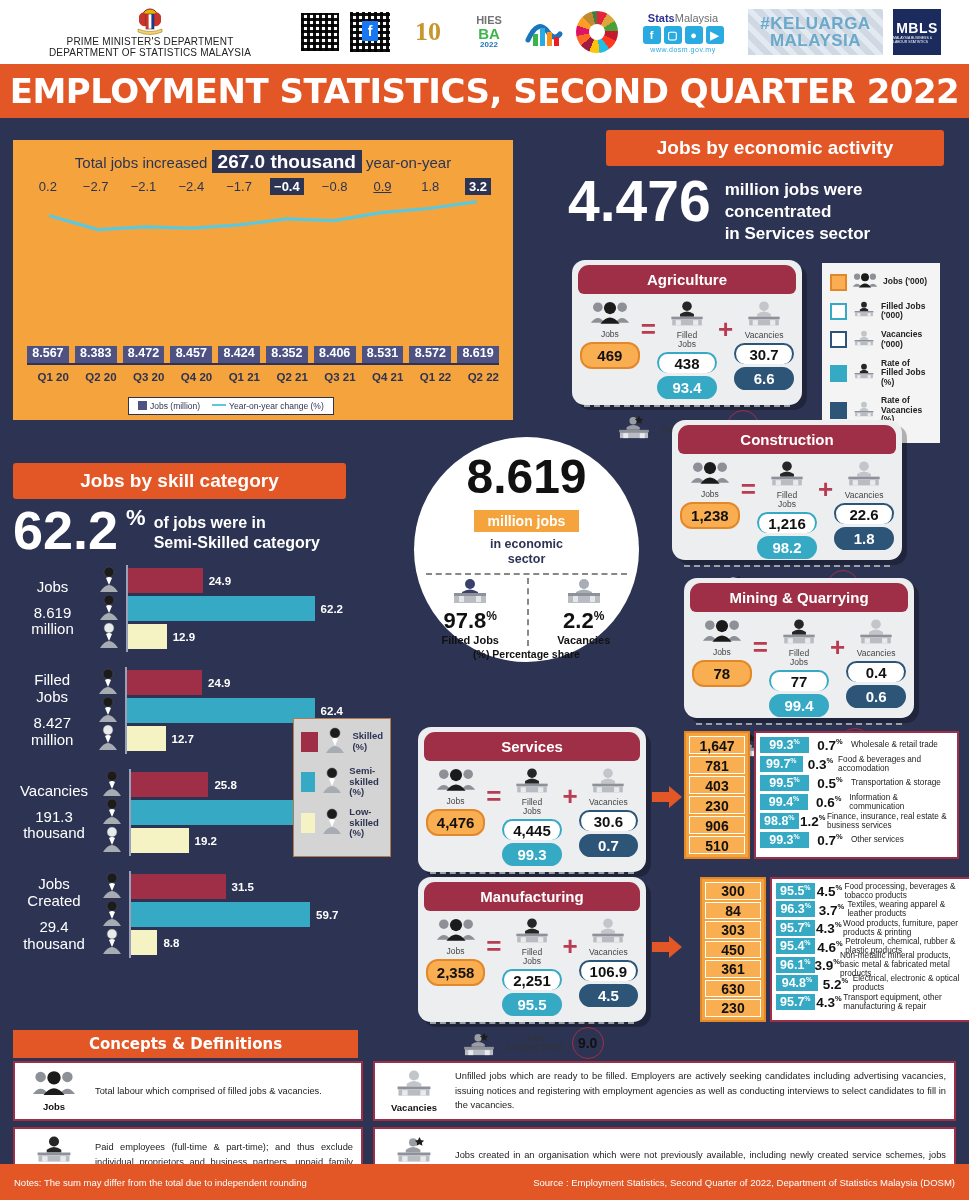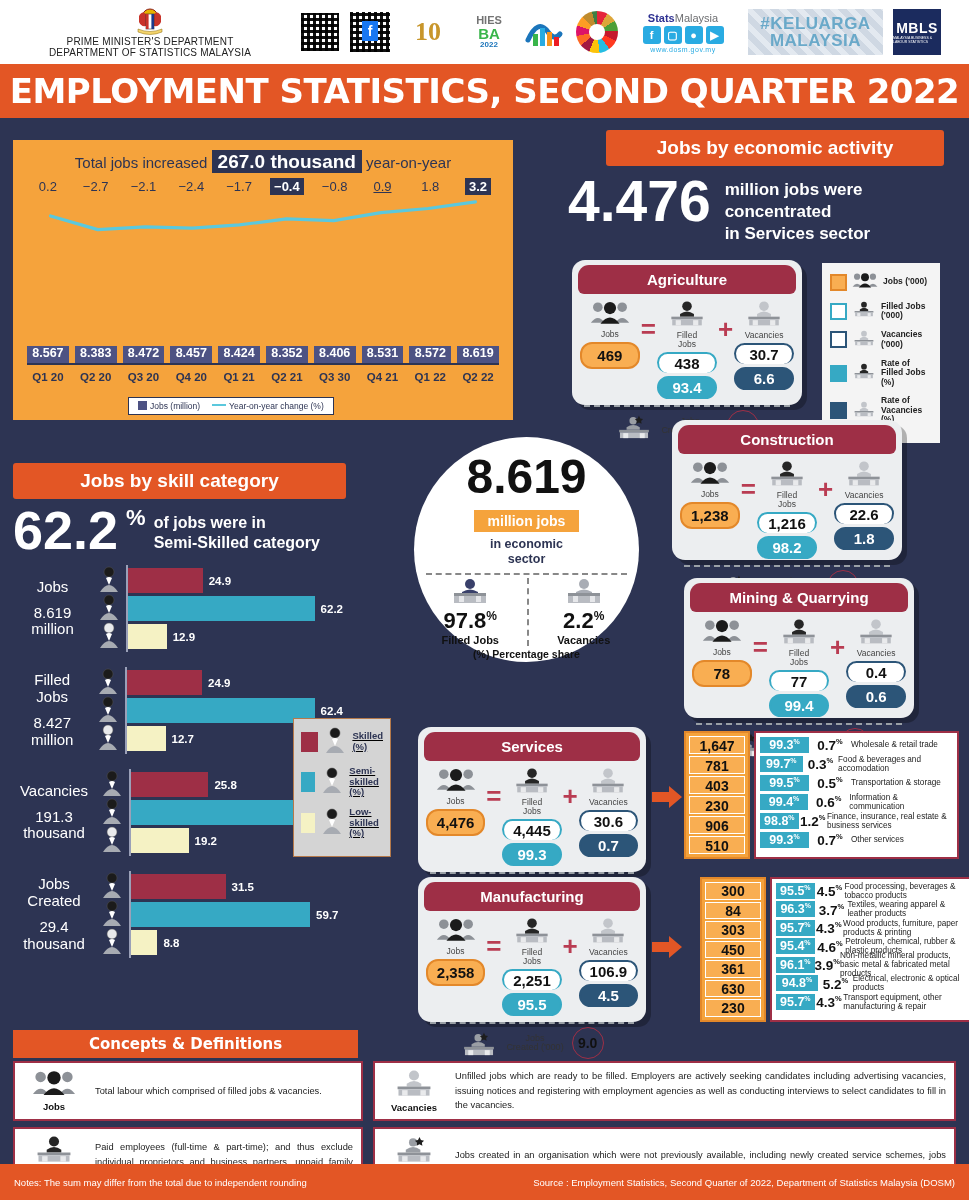--- a/index.html
+++ b/index.html
@@ -55,21 +55,21 @@
   .chartbox { position:absolute; left:13px; top:140px; width:500px; height:280px; background:#f5a33c; }
   .chart-cap { text-align:center; font-size:15px; color:#2d3453; padding-top:11px; }
   .chart-cap .hl { background:#2d3453; color:#fff; font-weight:bold; font-size:19px; padding:1px 6px; }
   .plot { position:relative; height:210px; margin:6px 14px 0 14px; }
   .bars { position:absolute; left:0; right:0; bottom:26px; height:130px; display:flex; align-items:flex-end; gap:6px; }
   .bcol { flex:1; display:flex; flex-direction:column; align-items:center; justify-content:flex-end; position:relative; }
   .bar { width:100%; background:#4d5283; display:flex; align-items:flex-end; justify-content:center; }
   .bar span { color:#fff; font-weight:bold; font-size:12.5px; padding-bottom:3px; }
   .xaxis { position:absolute; left:0; right:0; bottom:24px; border-top:2px solid #2d3453; }
   .xlabels { position:absolute; left:0; right:0; bottom:6px; display:flex; gap:6px; }
-  .xlabels div { flex:1; text-align:center; font-weight:bold; font-size:11.5px; color:#2d3453; }
+  .xlabels div { flex:1; text-align:right; font-weight:bold; font-size:11.5px; color:#2d3453; }
   .pctrow { position:absolute; left:0; right:0; top:0; display:flex; gap:6px; }
   .pctrow div { flex:1; text-align:center; font-size:13px; color:#2d3453; font-weight:500;}
   .pctrow div.boxed span { background:#2d3453; color:#fff; font-weight:bold; padding:1px 4px; }
   svg.trend { position:absolute; left:0; top:18px; width:100%; height:38px; }
   .chart-legend { position:absolute; left:115px; bottom:5px; background:#fff; border:1px solid #2d3453; padding:3px 9px; font-size:8.5px; color:#2d3453; display:flex; gap:12px; align-items:center; }
   .lgsw { width:9px;height:9px;background:#4d5283;display:inline-block;vertical-align:-1px;margin-right:3px;}
   .lgline{display:inline-block;width:14px;height:2px;background:#5bc8dd;vertical-align:3px;margin-right:3px;}
 
   
   .skill-head { position:absolute; left:13px; top:463px; width:333px; }
@@ -80,21 +80,21 @@
   .skill-rows { position:absolute; left:13px; top:565px; width:330px; }
   .srow { display:flex; align-items:center; margin-bottom:15px; }
   .srow-lbl { width:82px; text-align:center; color:#fff; font-size:15px; line-height:1.12; }
   .srow-bars { flex:1; border-left:2px solid #9aa0b8; padding-left:0; margin-left:34px; position:relative; }
   .pic { position:absolute; left:-32px; width:26px; text-align:center; }
   .brow { display:flex; align-items:center; height:25px; margin:3px 0; position:relative; }
   .bseg { height:25px; }
   .bval { font-size:11.5px; font-weight:bold; color:#fff; margin-left:6px; }
 
   .skill-legend { position:absolute; left:293px; top:718px; width:98px; background:#d4d4d4; border:1px solid #b5794a; padding:8px 7px; }
-  .slrow { display:flex; align-items:center; gap:5px; margin-bottom:9px;text-decoration:underline; }
+  .slrow { display:flex; align-items:center; gap:5px; margin-bottom:9px; }
   .slsw { width:20px; height:20px; }
   .sltxt { font-size:9.5px; color:#2d3453; font-weight:bold; line-height:1.12; }
 
   
   .circle { position:absolute; left:414px; top:437px; width:225px; height:225px; background:#fff; border-radius:50%; text-align:center; padding-top:16px; }
   .circle .big { font-size:48px; font-weight:bold; color:#111; line-height:1; }
   .circle .chip { display:inline-block; background:#f5a33c; color:#fff; font-weight:bold; font-size:14px; padding:3px 14px; margin-top:9px; }
   .circle .sub { color:#2d3453; font-weight:bold; font-size:12.5px; margin-top:5px; line-height:1.2; }
   .circle .divline { border-top:2px dashed #888; margin:6px 12px 0 12px; }
   .circle .halves { display:flex; justify-content:center; margin-top:3px; }
@@ -297,21 +297,21 @@
         </div>
       </div>
     <div class="xaxis"></div>
     <div class="xlabels" id="xlabels">
         <div>Q1 20</div>
         <div>Q2 20</div>
         <div>Q3 20</div>
         <div>Q4 20</div>
         <div>Q1 21</div>
         <div>Q2 21</div>
-        <div>Q3 30</div>
+        <div>Q3 21</div>
         <div>Q4 21</div>
         <div>Q1 22</div>
         <div>Q2 22</div>
       </div>
   </div>
   <div class="chart-legend">
     <span><i class="lgsw"></i><span>Jobs (million)</span></span>
     <span><i class="lgline"></i><span>Year-on-year change (%)</span></span>
   </div>
 </div>

